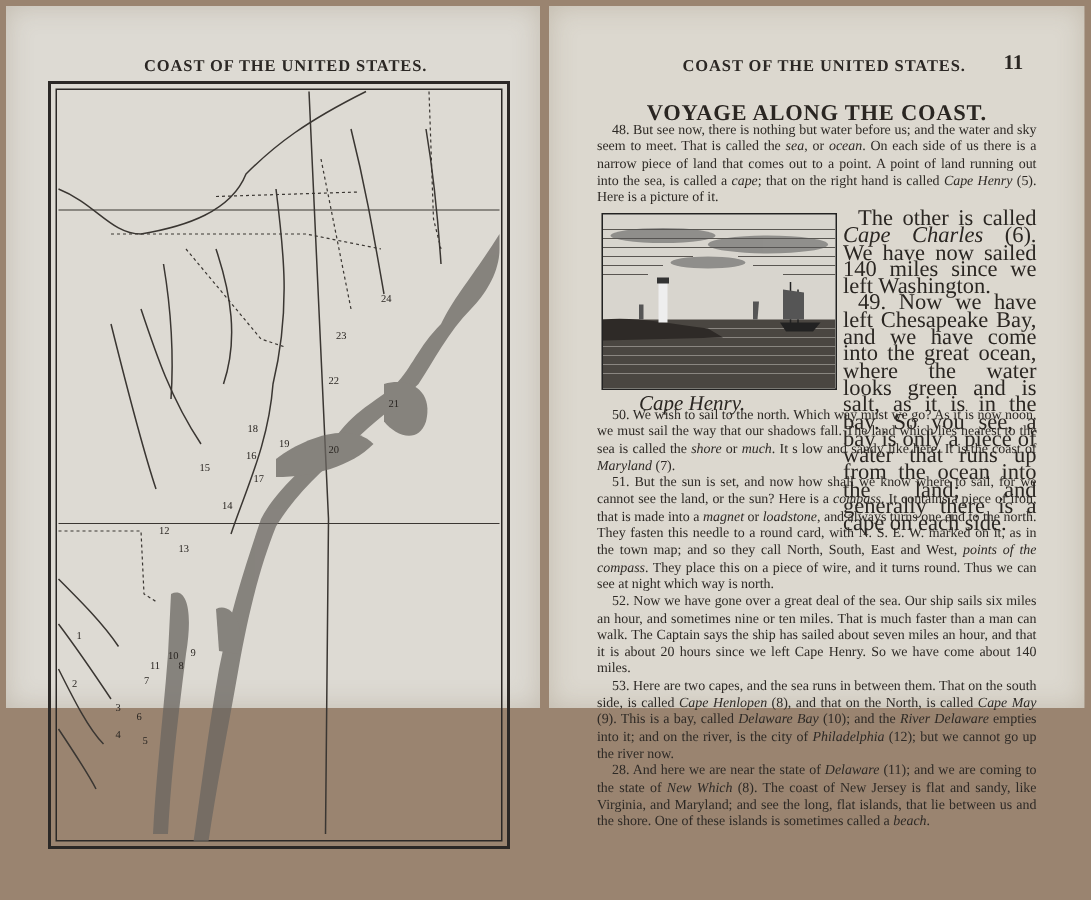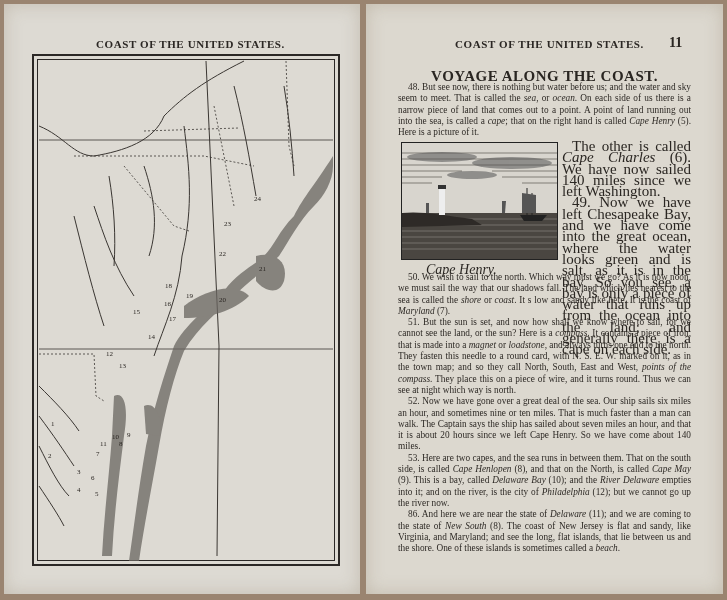--- a/index.html
+++ b/index.html
@@ -1,17 +1,17 @@
 <!DOCTYPE html>
 <html><head>
 <meta charset="utf-8">
 <style>
   html,body{margin:0;padding:0;}
   body{width:727px;height:600px;background:#9a8470;position:relative;overflow:hidden;font-family:"Liberation Serif","DejaVu Serif",serif;color:#2a2622;}
-  .page{position:absolute;top:4px;height:590px;background:#dddad3;box-shadow:inset 0 0 18px rgba(120,100,70,.25);}
+  .page{position:absolute;top:4px;height:468px;background:#dddad3;box-shadow:inset 0 0 18px rgba(120,100,70,.25);}
   .page.left{left:4px;width:356px;}
   .page.right{left:366px;width:357px;background:#dcd8cf;}
   .running-head{position:absolute;top:34px;font-size:11px;letter-spacing:.6px;font-weight:bold;color:#2b2724;white-space:nowrap;}
   .left .running-head{left:92px;}
   .right .running-head{left:89px;}
   .page-num{position:absolute;top:31px;left:303px;font-size:14px;font-weight:bold;}
   .map-frame{position:absolute;left:28px;top:50px;width:304px;height:508px;border:2px solid #2b2826;}
   .map-frame .inner{position:absolute;left:3px;top:3px;right:3px;bottom:3px;border:1px solid #2b2826;}
   .map-frame svg{position:absolute;left:0;top:0;width:100%;height:100%;}
   .section-title{position:absolute;top:64px;left:0;width:357px;text-align:center;font-size:15px;font-weight:bold;letter-spacing:.5px;}
@@ -135,19 +135,19 @@
     </svg>
   </div>
   <div class="caption">Cape Henry.</div>
 
   <div class="wrap-text">
     <p><span>The other is called </span><i>Cape Charles</i><span> (6). We have now sailed 140 miles since we left Washington.</span></p>
     <p>49. Now we have left Chesapeake Bay, and we have come into the great ocean, where the water looks green and is salt, as it is in the bay. So you see, a bay is only a piece of water that runs up from the ocean into the land; and generally there is a cape on each side.</p>
   </div>
 
   <div class="body" style="top:268px;">
-    <p><span>50. We wish to sail to the north. Which way must we go? As it is now noon, we must sail the way that our shadows fall. The land which lies nearest to the sea is called the </span><i>shore</i><span> or </span><i>coast</i><span>. It s low and sandy like here. It is the coast of </span><i>Maryland</i><span> (7).</span></p>
+    <p><span>50. We wish to sail to the north. Which way must we go? As it is now noon, we must sail the way that our shadows fall. The land which lies nearest to the sea is called the </span><i>shore</i><span> or </span><i>much</i><span>. It s low and sandy like here. It is the coast of </span><i>Maryland</i><span> (7).</span></p>
     <p><span>51. But the sun is set, and now how shall we know where to sail, for we cannot see the land, or the sun? Here is a </span><i>compass</i><span>. It contains a piece of iron, that is made into a </span><i>magnet</i><span> or </span><i>loadstone</i><span>, and always turns one end to the north. They fasten this needle to a round card, with N. S. E. W. marked on it, as in the town map; and so they call North, South, East and West, </span><i>points of the compass</i><span>. They place this on a piece of wire, and it turns round. Thus we can see at night which way is north.</span></p>
     <p>52. Now we have gone over a great deal of the sea. Our ship sails six miles an hour, and sometimes nine or ten miles. That is much faster than a man can walk. The Captain says the ship has sailed about seven miles an hour, and that it is about 20 hours since we left Cape Henry. So we have come about 140 miles.</p>
     <p><span>53. Here are two capes, and the sea runs in between them. That on the south side, is called </span><i>Cape Henlopen</i><span> (8), and that on the North, is called </span><i>Cape May</i><span> (9). This is a bay, called </span><i>Delaware Bay</i><span> (10); and the </span><i>River Delaware</i><span> empties into it; and on the river, is the city of </span><i>Philadelphia</i><span> (12); but we cannot go up the river now.</span></p>
-    <p><span>86. And here we are near the state of </span><i>Delaware</i><span> (11); and we are coming to the state of </span><i>New South</i><span> (8). The coast of New Jersey is flat and sandy, like Virginia, and Maryland; and see the long, flat islands, that lie between us and the shore. One of these islands is sometimes called a </span><i>beach</i><span>.</span></p>
+    <p><span>28. And here we are near the state of </span><i>Delaware</i><span> (11); and we are coming to the state of </span><i>New Which</i><span> (8). The coast of New Jersey is flat and sandy, like Virginia, and Maryland; and see the long, flat islands, that lie between us and the shore. One of these islands is sometimes called a </span><i>beach</i><span>.</span></p>
   </div>
 </div>
 
 </body></html>

